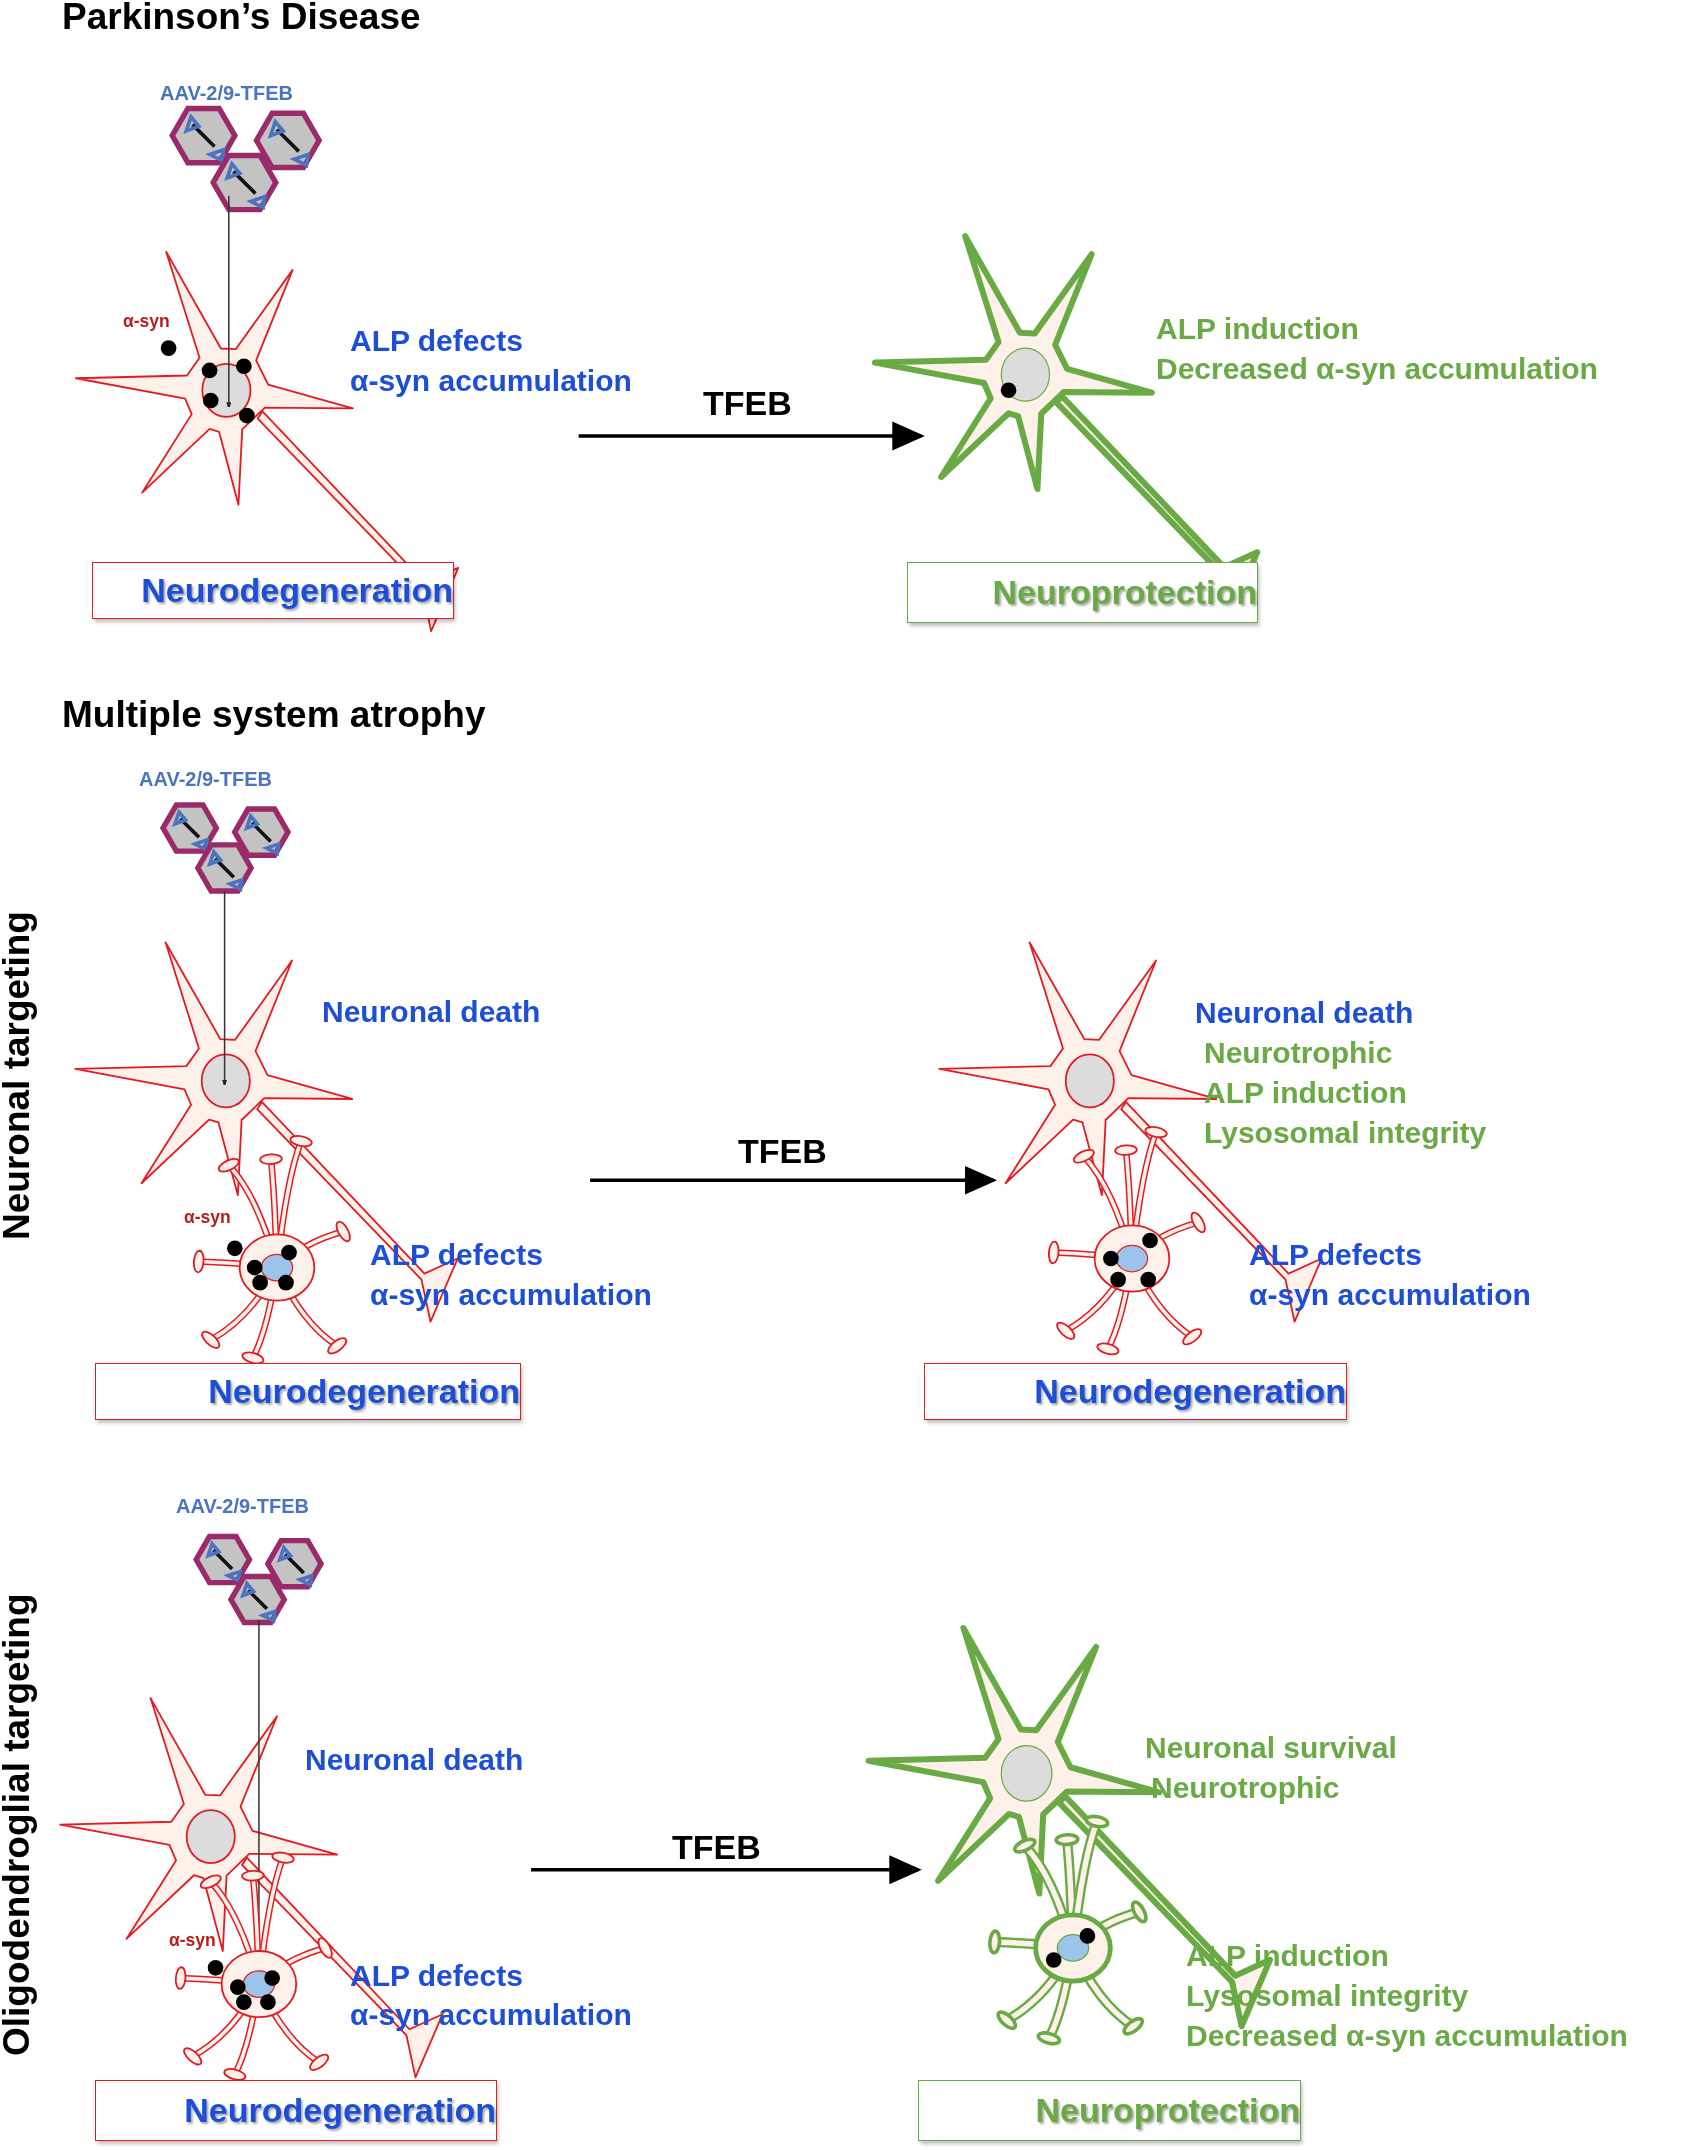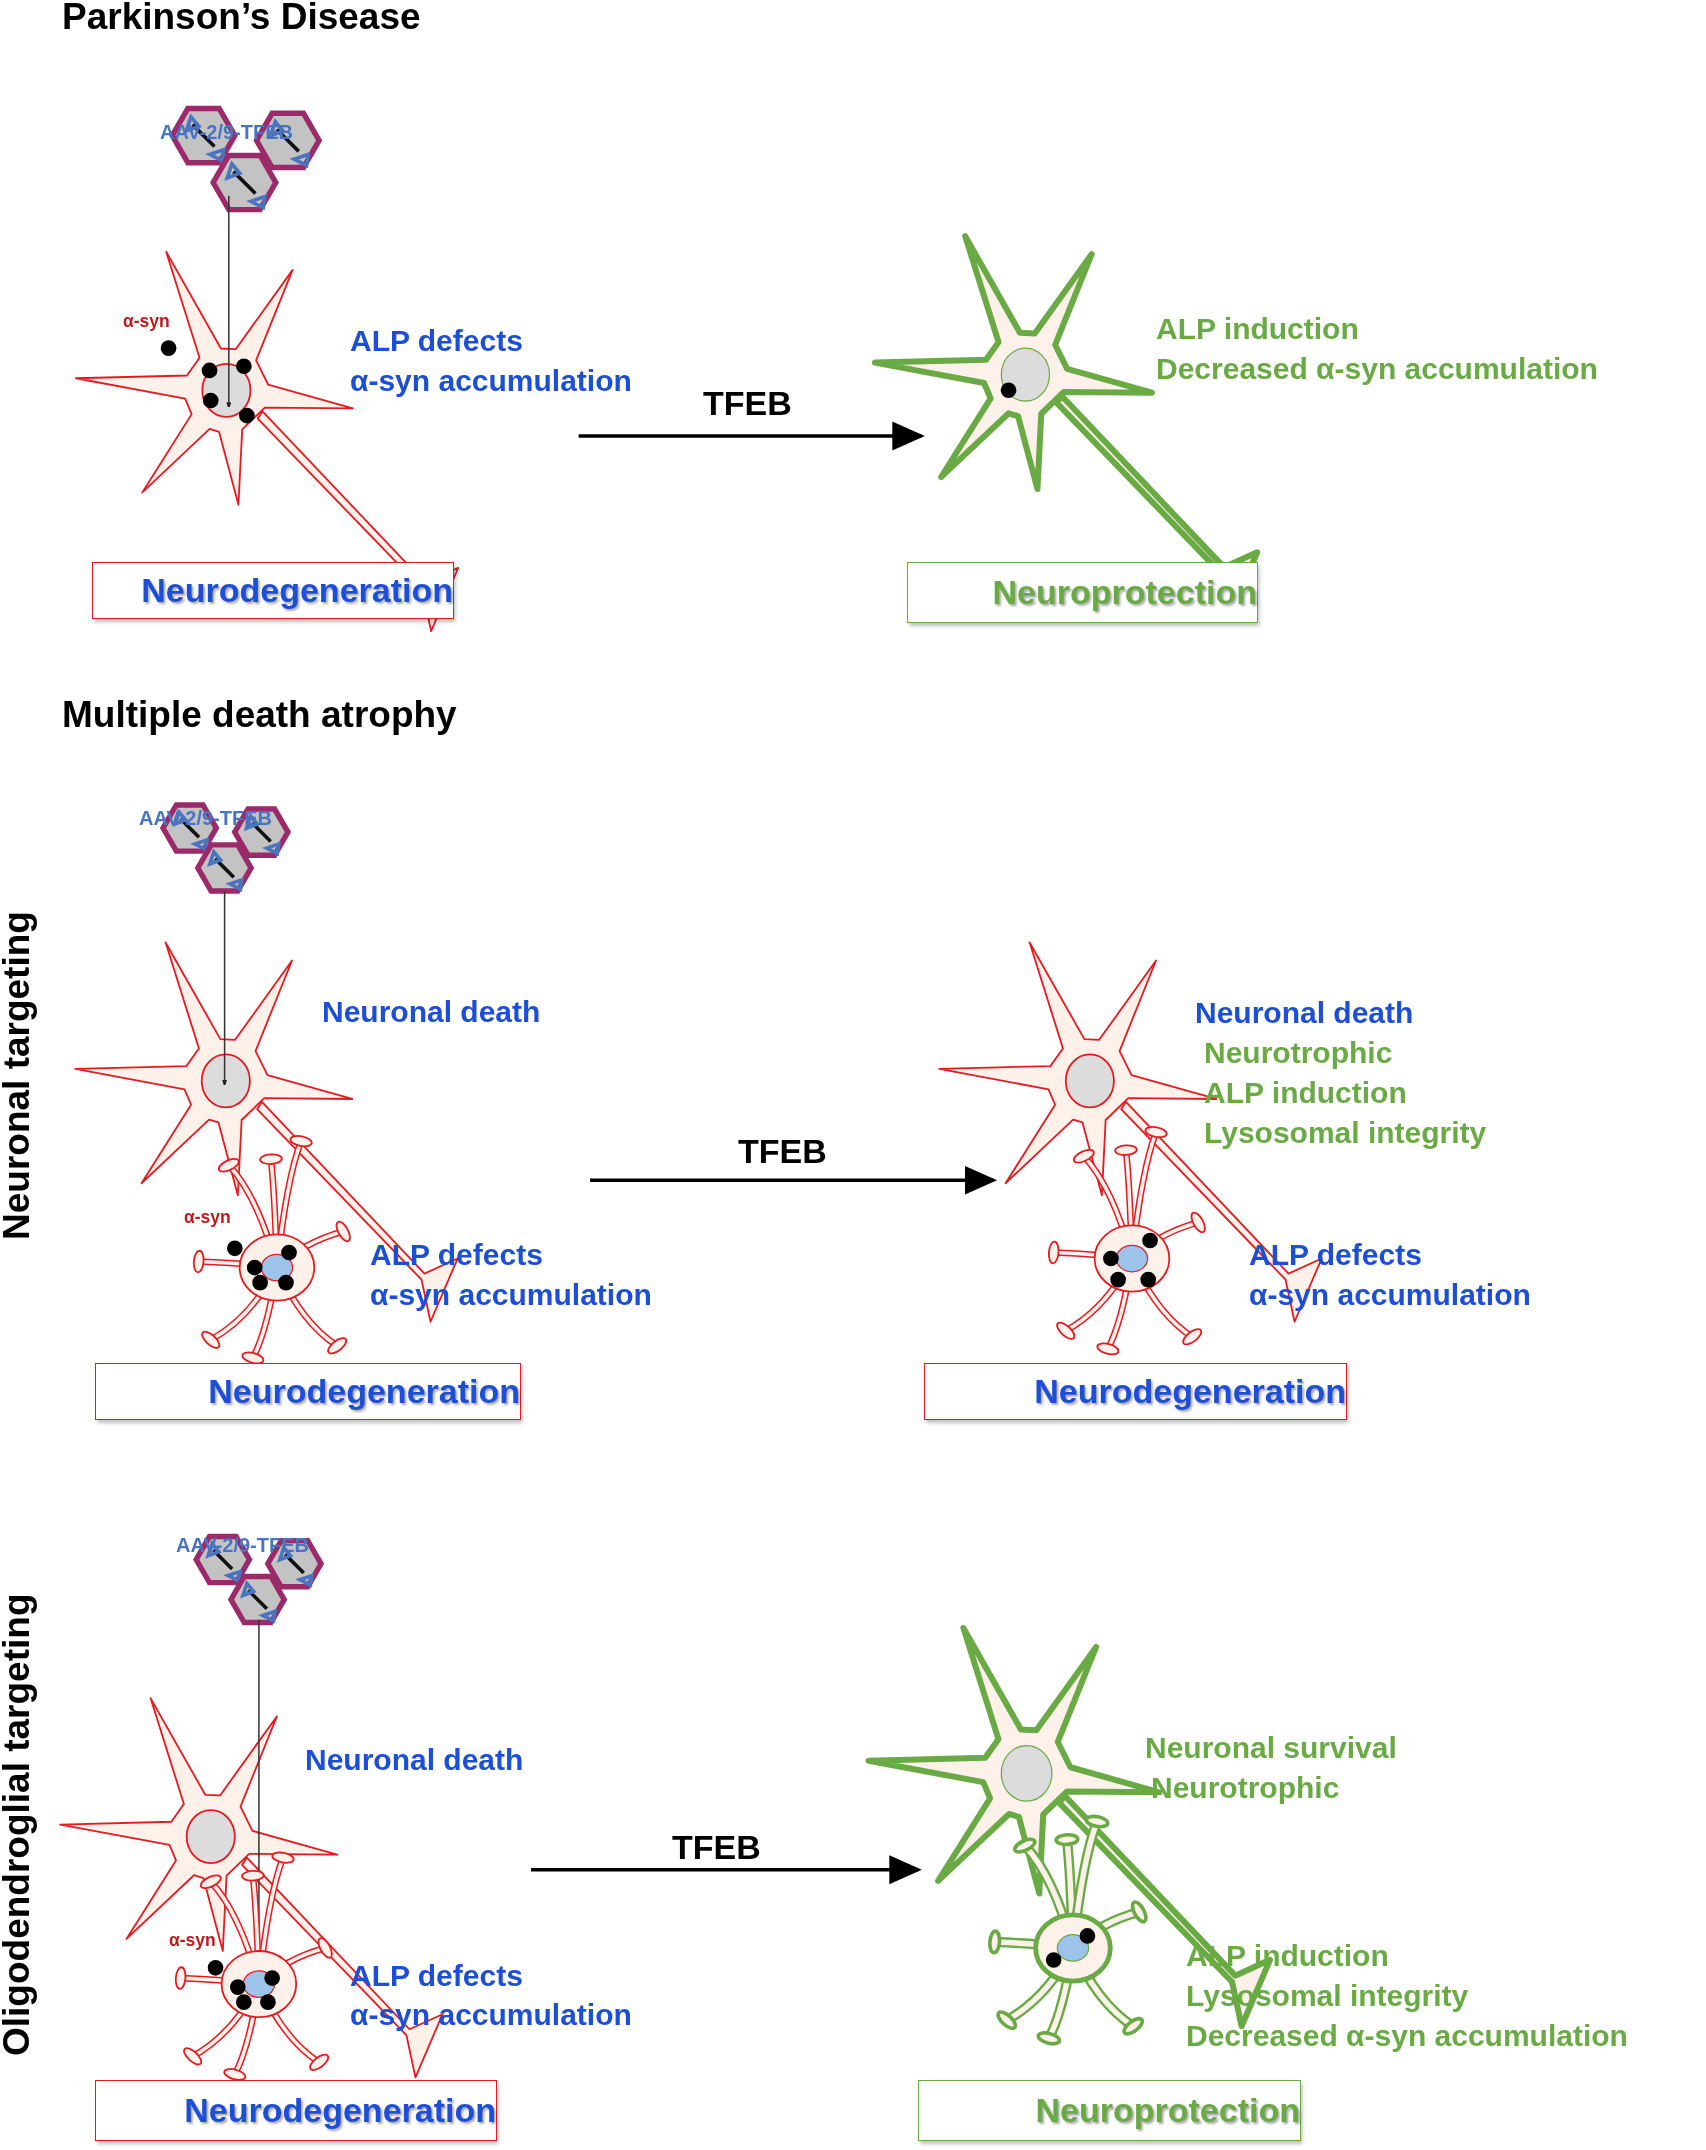--- a/index.html
+++ b/index.html
@@ -1,19 +1,19 @@
 <!DOCTYPE html>
 <html style="font-size:9.6px"><head>
 <meta charset="utf-8">
 <style>
   html,body{margin:0;padding:0;background:#fff;}
   body{width:1707px;height:2151px;position:relative;overflow:hidden;font-family:"Liberation Sans",sans-serif;}
   .abs{position:absolute;}
   .title{font-weight:bold;font-size:37px;color:#000;white-space:nowrap;}
-  .aav{font-weight:bold;font-size:20px;color:#4a74c0;white-space:nowrap;margin-top:39px;}
+  .aav{font-weight:bold;font-size:20px;color:#4a74c0;white-space:nowrap;}
   .txt{font-weight:bold;font-size:30px;white-space:nowrap;line-height:40px;}
   .red{color:#1d4ed8;}
   .green{color:#6aaa45;}
   .small{font-weight:bold;font-size:17.5px;color:#b91c1c;white-space:nowrap;}
   .tfeb{font-weight:bold;font-size:34px;color:#000;white-space:nowrap;}
   .vert{font-weight:bold;font-size:37px;color:#000;white-space:nowrap;transform-origin:left top;transform:rotate(-90deg);}
   .box{border:1.8px solid;display:flex;align-items:center;justify-content:flex-end;box-shadow:2.4px 3px 3.6px rgba(0,0,0,0.25);background:#fff;}
   .box span{font-weight:bold;font-size:34px;text-shadow:1.8px 2.4px 2.4px rgba(0,0,0,0.35);white-space:nowrap;}
   .box.redb{border-color:#e21b23;}
   .box.greenb{border-color:#6aaa45;padding-left:40px;}
@@ -227,21 +227,21 @@
 <div class="abs tfeb" style="left:703px;top:384px;">TFEB</div>
 <div class="abs txt green" style="left:1156px;top:309px;">ALP induction</div>
 <div class="abs txt green" style="left:1156px;top:349px;">Decreased α-syn accumulation</div>
 <div class="abs box redb" style="left:92px;top:562px;width:360px;height:55px;">
   <span class="red">Neurodegeneration</span>
 </div>
 <div class="abs box greenb" style="left:907px;top:562px;width:309px;height:59px;">
   <span class="green">Neuroprotection</span>
 </div>
 
-<div class="abs title" style="left:62px;top:694px;">Multiple death atrophy</div>
+<div class="abs title" style="left:62px;top:694px;">Multiple system atrophy</div>
 <div class="abs vert" style="left:-3.6px;top:1240px;">Neuronal targeting</div>
 <div class="abs aav" style="left:139px;top:768px;">AAV-2/9-TFEB</div>
 <div class="abs small" style="left:184px;top:1207px;">α-syn</div>
 <div class="abs txt red" style="left:322px;top:992px;">Neuronal death</div>
 <div class="abs txt red" style="left:370px;top:1235px;">ALP defects</div>
 <div class="abs txt red" style="left:370px;top:1275px;">α-syn accumulation</div>
 <div class="abs tfeb" style="left:738px;top:1132px;">TFEB</div>
 <div class="abs txt red" style="left:1195px;top:993px;">Neuronal death</div>
 <div class="abs txt green" style="left:1204px;top:1033px;">Neurotrophic</div>
 <div class="abs txt green" style="left:1204px;top:1073px;">ALP induction</div>

